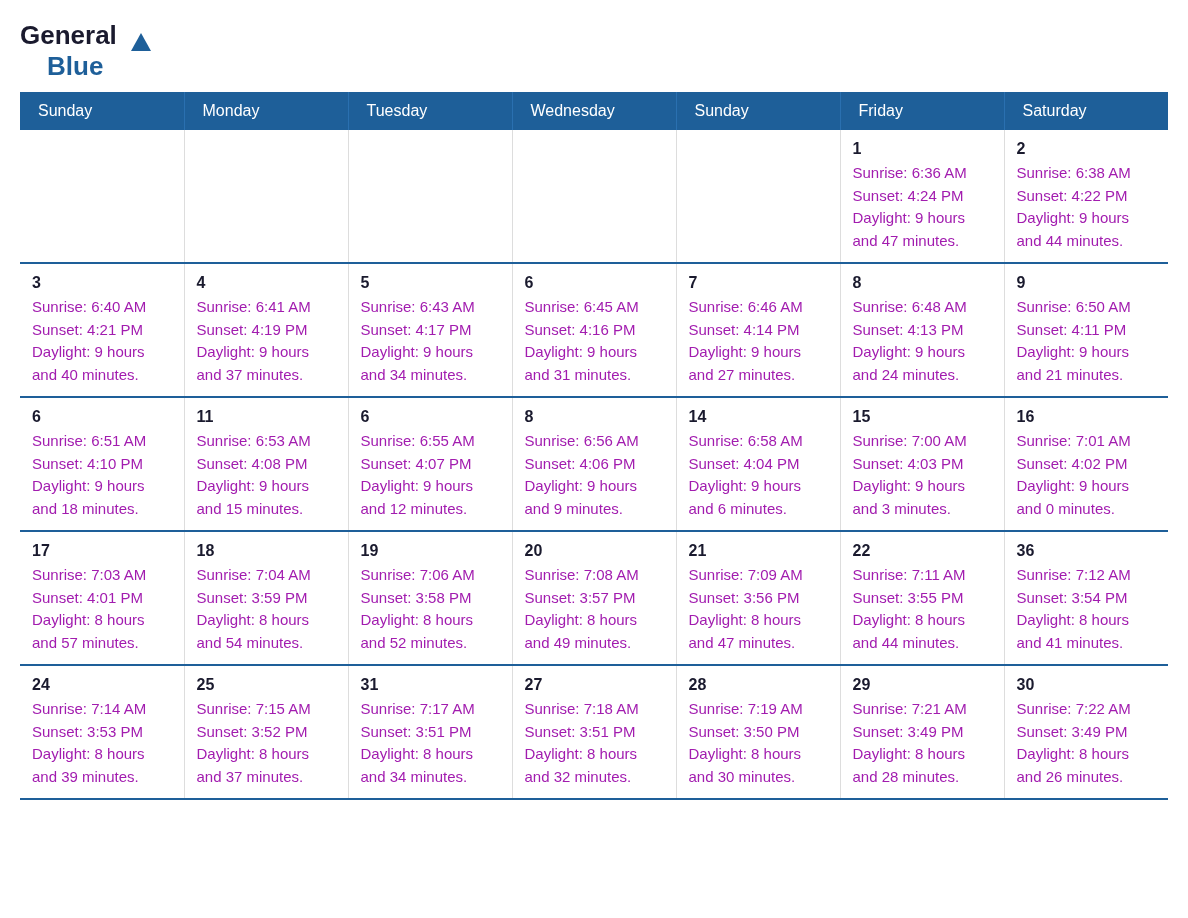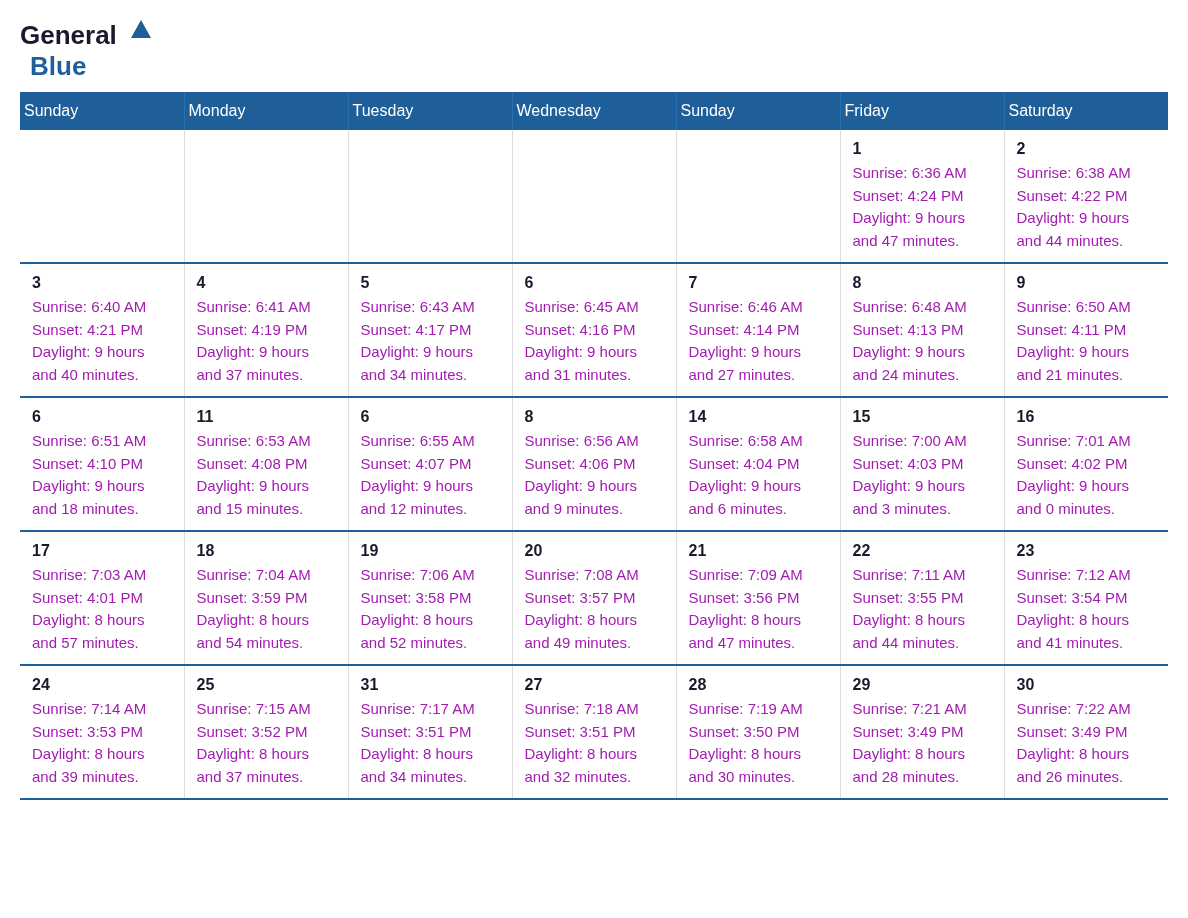--- a/index.html
+++ b/index.html
@@ -19,21 +19,21 @@
     .logo {
       display: flex;
       flex-direction: column;
       align-items: flex-start;
     }
     .logo-text {
       font-size: 26px;
       font-weight: bold;
       color: #1a1a2e;
       display: flex;
-      align-items: flex-start;
+      align-items: flex-end;
       gap: 12px;
     }
     .logo-general { color: #1a1a2e; }
     .logo-triangle {
       display: inline-block;
       width: 0;
       height: 0;
       border-left: 10px solid transparent;
       border-right: 10px solid transparent;
       border-bottom: 18px solid #1e5f99;
@@ -65,21 +65,21 @@
       border-collapse: collapse;
       margin-top: 10px;
     }
     .calendar thead tr {
       background-color: #1e5f99;
     }
     .calendar thead th {
       color: #fff;
       font-size: 16px;
       font-weight: normal;
-      padding: 10px 4px;
+      padding: 10px 18px;
       text-align: left;
       border-right: 1px solid #2a70b0;
     }
     .calendar thead th:last-child {
       border-right: none;
     }
     .calendar tbody tr {
       border-bottom: 2px solid #1e5f99;
     }
     .calendar tbody td {
@@ -108,21 +108,21 @@
   </style>
 </head>
 <body>
 
 <div class="header">
   <div class="logo">
     <div class="logo-text">
       <span class="logo-general">General</span>
       <span class="logo-triangle"></span>
     </div>
-    <div style="margin-left:4px;">
+    <div style="margin-left:21px;">
       <span class="logo-blue">Blue</span>
     </div>
   </div>
   <div class="title-section">
     <div class="main-title"></div>
     <div class="subtitle"></div>
   </div>
 </div>
 
 <table class="calendar">
@@ -232,21 +232,21 @@
         </td>
         <td>
           <div class="day-number">21</div>
           <div class="day-info">Sunrise: 7:09 AM<br>Sunset: 3:56 PM<br>Daylight: 8 hours and 47 minutes.</div>
         </td>
         <td>
           <div class="day-number">22</div>
           <div class="day-info">Sunrise: 7:11 AM<br>Sunset: 3:55 PM<br>Daylight: 8 hours and 44 minutes.</div>
         </td>
         <td>
-          <div class="day-number">23</div>
+          <div class="day-number">36</div>
           <div class="day-info">Sunrise: 7:12 AM<br>Sunset: 3:54 PM<br>Daylight: 8 hours and 41 minutes.</div>
         </td>
       </tr>
       <tr>
         <td>
           <div class="day-number">24</div>
           <div class="day-info">Sunrise: 7:14 AM<br>Sunset: 3:53 PM<br>Daylight: 8 hours and 39 minutes.</div>
         </td>
         <td>
           <div class="day-number">25</div>

